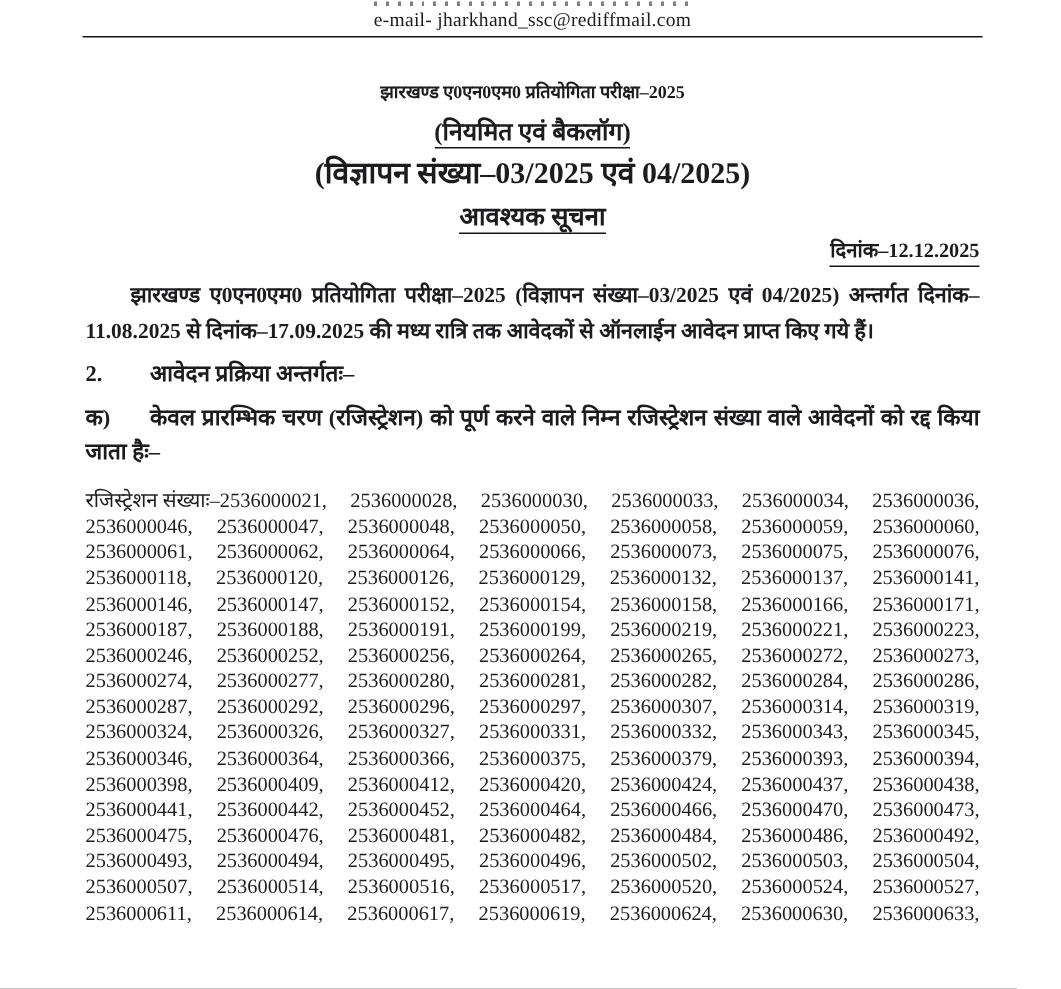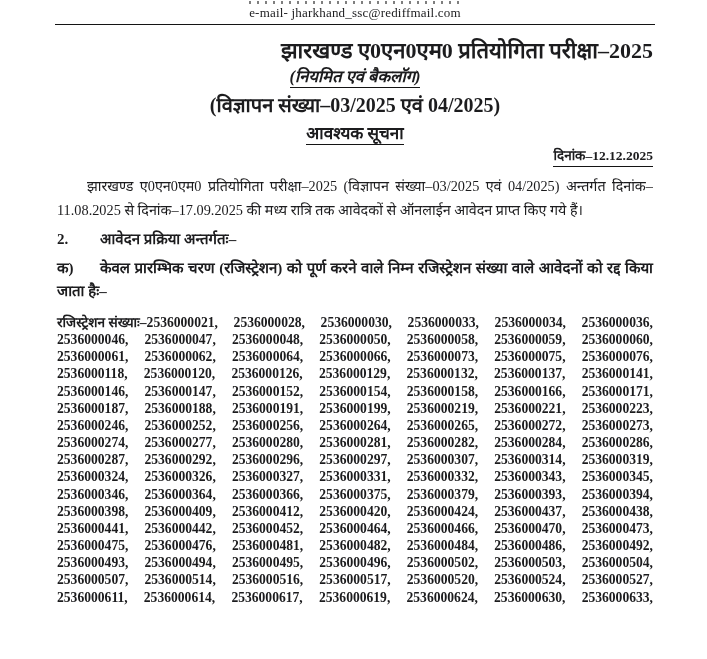--- a/index.html
+++ b/index.html
@@ -20,38 +20,38 @@
     background:repeating-linear-gradient(90deg,#3a3a3a 0 2px,transparent 2px 8px);
     opacity:.65;
   }
   .email-line{
     text-align:center;font-size:13px;line-height:16px;margin-top:1px;
     letter-spacing:.2px;
   }
   .rule{
     border:0;border-top:1.7px solid #141414;margin:3px -2px 0 -2px;
   }
-  .title{text-align:right;font-weight:bold;font-size:22px;line-height:25px;margin-top:13px;}
+  .title{text-align:center;font-weight:bold;font-size:12px;line-height:25px;margin-top:24px;}
   .subtitle{text-align:center;font-weight:bold;font-size:16.5px;line-height:23px;margin-top:2px;}
-  .subtitle .u{border-bottom:1.7px solid #141414;padding-bottom:1px;font-style:italic;}
+  .subtitle .u{border-bottom:1.7px solid #141414;padding-bottom:1px;}
   .adv-line{text-align:center;font-weight:bold;font-size:20px;line-height:23px;margin-top:6px;}
   .notice-heading{text-align:center;font-weight:bold;font-size:17px;line-height:21px;margin-top:6px;}
   .notice-heading .u{border-bottom:1.6px solid #141414;padding-bottom:1px;}
   .date-line{text-align:right;font-weight:bold;font-size:13.5px;line-height:18px;margin-top:3px;}
   .date-line .u{border-bottom:1.4px solid #141414;padding-bottom:3px;margin-left:24px;}
   .para{
     font-size:14.3px;line-height:23.5px;text-align:justify;text-indent:30px;
-    margin-top:10px;font-weight:400;
+    margin-top:10px;font-weight:700;
   }
   .item{
     font-size:15px;line-height:23px;text-align:justify;margin-top:6px;font-weight:600;
   }
   .item .item-label{display:inline-block;width:43px;}
   .numbers{
-    margin-top:11px;font-weight:bold;font-size:13.6px;
+    margin-top:11px;font-weight:normal;font-size:13.6px;
   }
   .num-row{
     display:flex;justify-content:space-between;
     line-height:17.15px;white-space:nowrap;
   }
   .num{display:inline-block;}
 </style>
 </head>
 <body>
 

